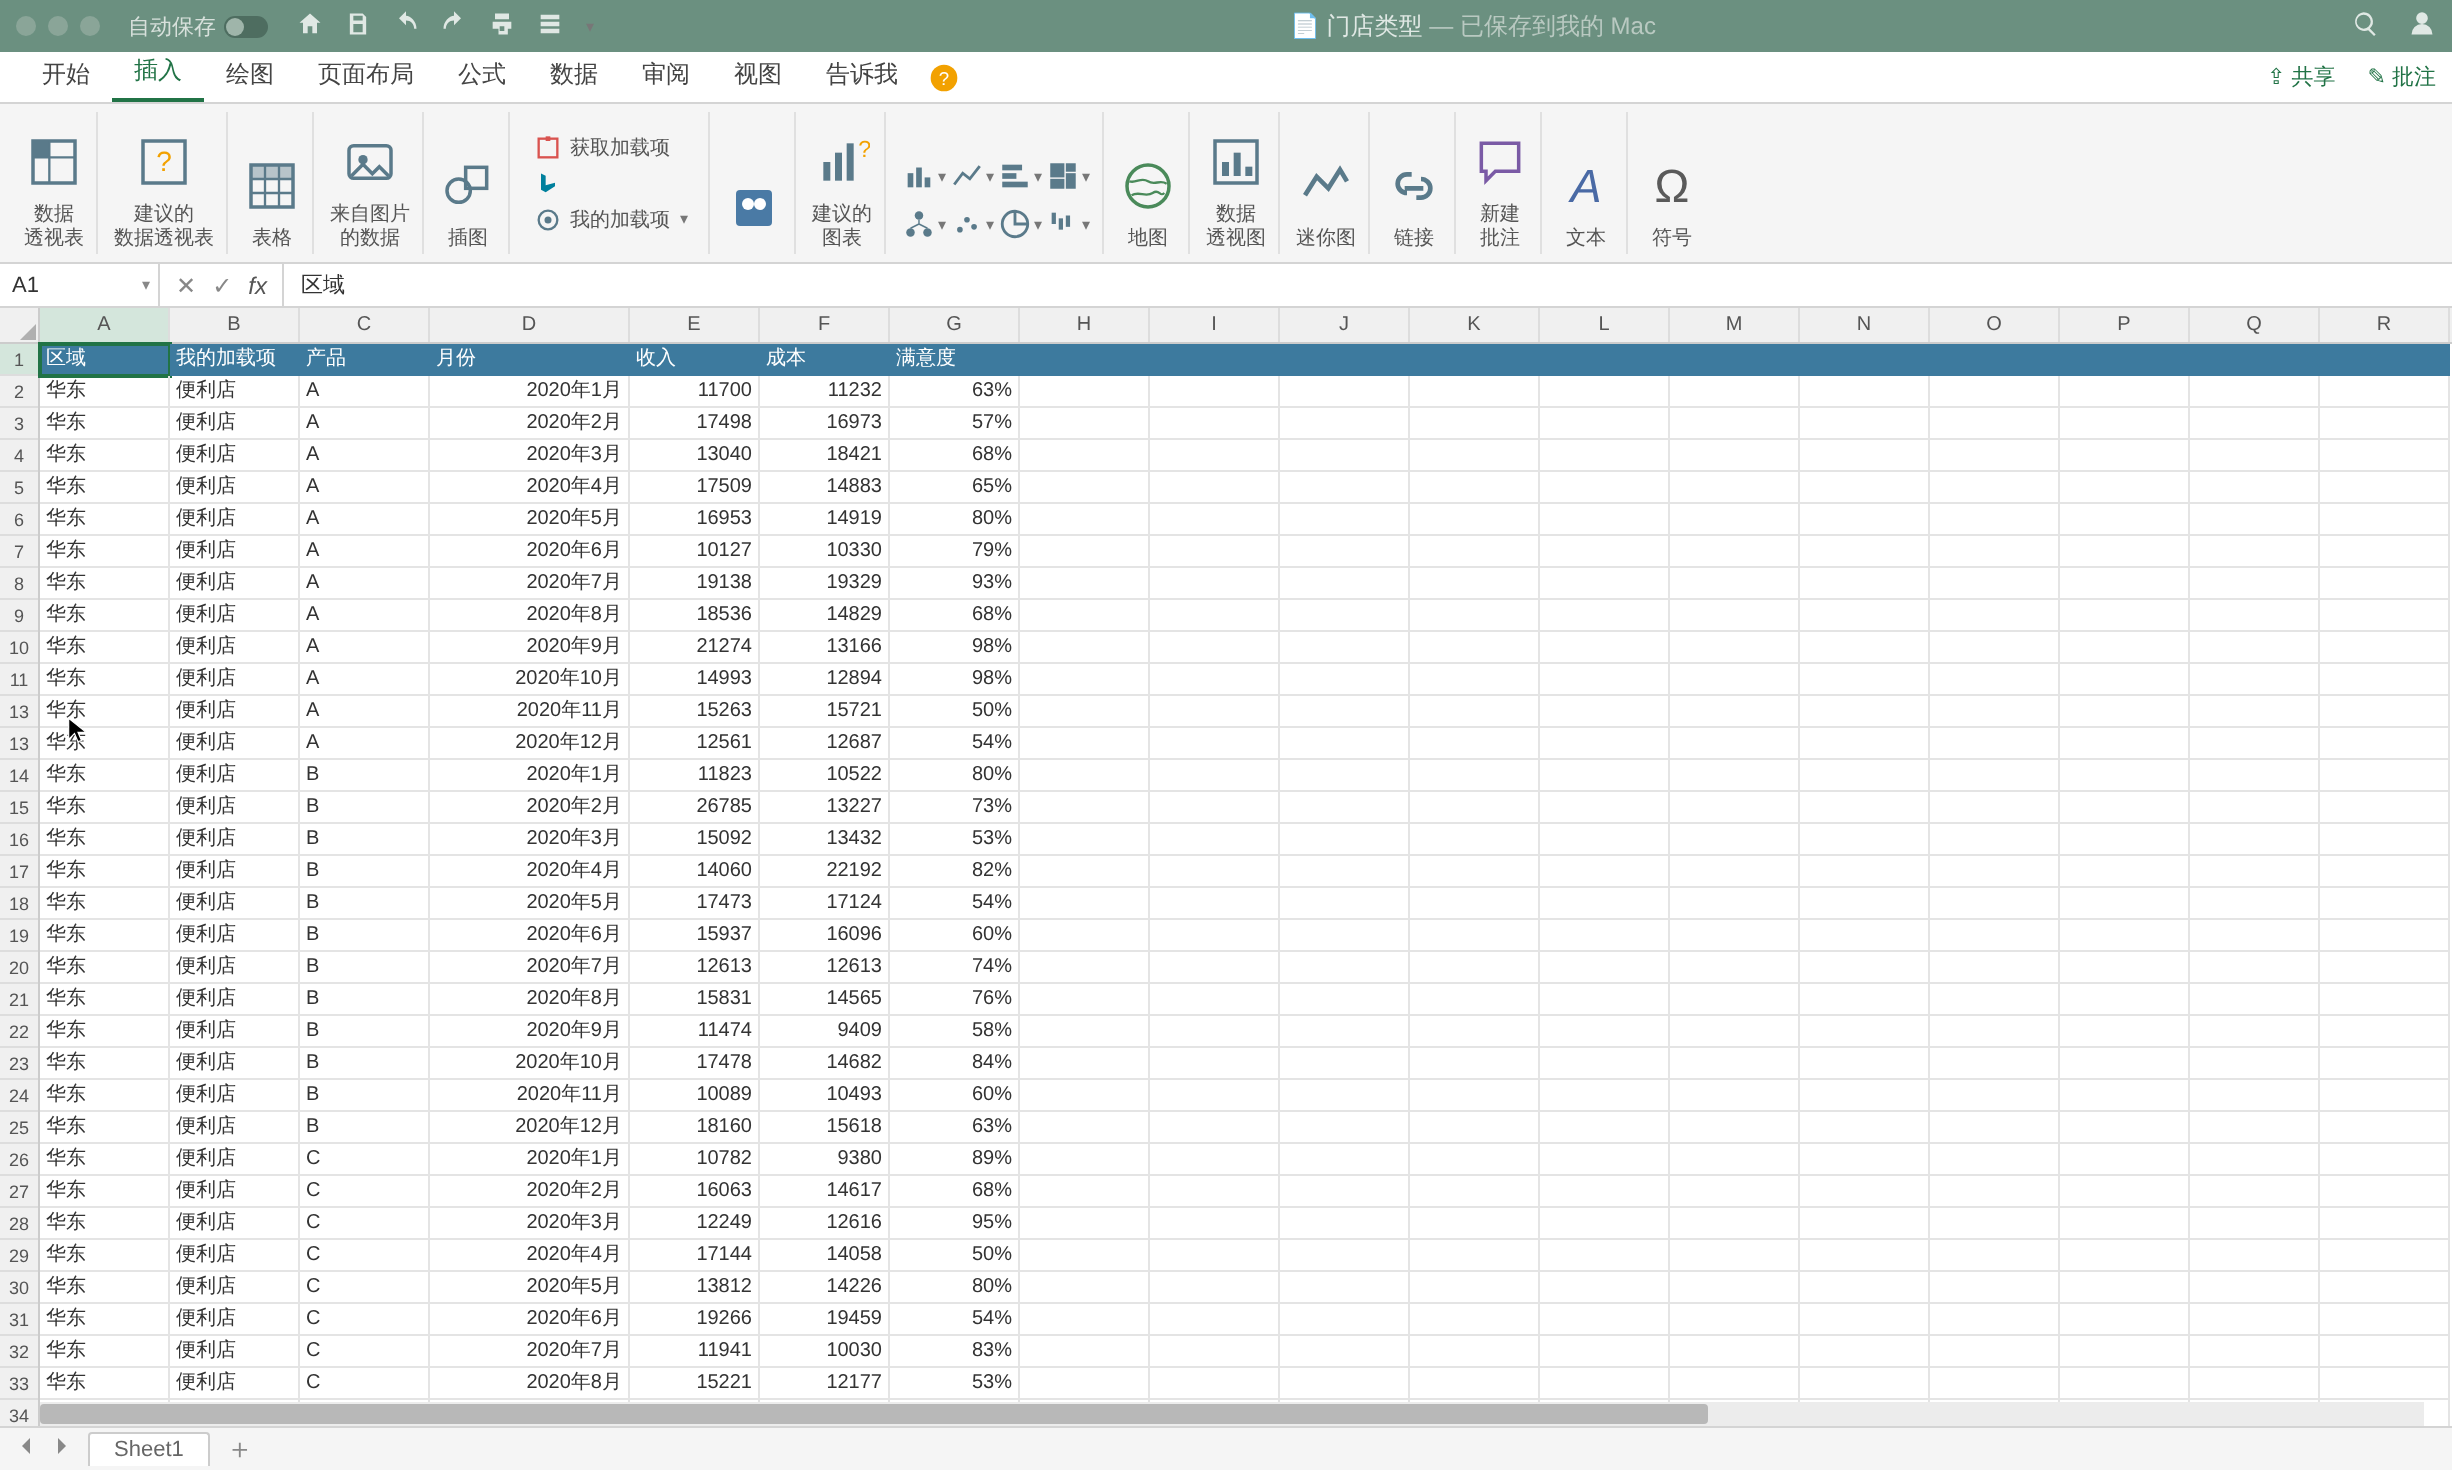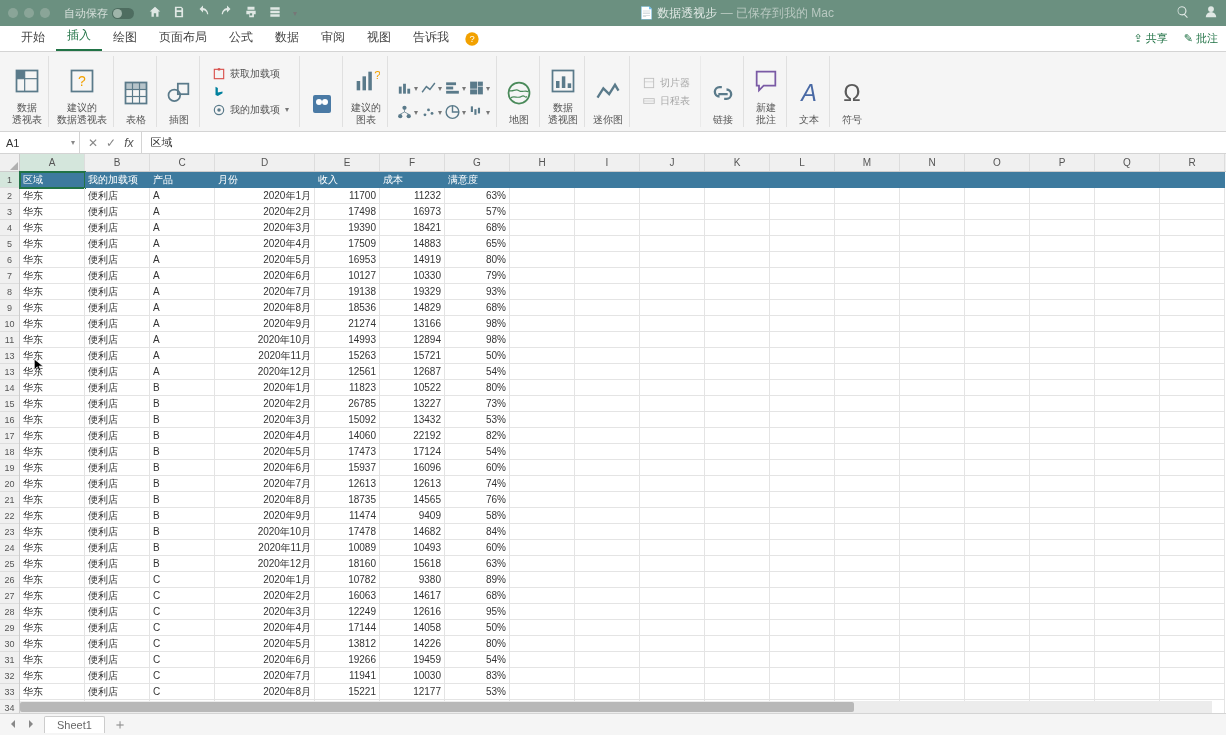--- a/index.html
+++ b/index.html
@@ -107,21 +107,21 @@
     <span><svg viewBox="0 0 24 24">
           <path d="M6 3h12v5H6V3zm-2 7h16v6h-3v5H9v-5H4v-6zm6 8h4v-4h-4v4z"></path>
         </svg></span>
     <span><svg viewBox="0 0 24 24">
           <path d="M4 4h16v4H4zm0 6h16v4H4zm0 6h16v4H4z"></path>
         </svg></span>
     <span class="dd">▾</span>
   </div>
   <div class="doc">
     <span>📄 </span>
-    <span>数据透视步</span>
+    <span>门店类型</span>
     <span class="saved">— 已保存到我的 Mac</span>
   </div>
   <div class="right-icons">
     <span><svg viewBox="0 0 24 24">
           <path d="M10 2a8 8 0 015.3 13.9l5 5-1.4 1.4-5-5A8 8 0 1110 2zm0 2a6 6 0 100 12 6 6 0 000-12z"></path>
         </svg></span>
     <span><svg viewBox="0 0 24 24">
           <path d="M12 12a5 5 0 100-10 5 5 0 000 10zm-9 9a9 9 0 0118 0H3z"></path>
         </svg></span>
   </div>
@@ -175,20 +175,31 @@
         <svg width="28" height="28" viewBox="0 0 24 24">
           <rect x="3" y="3" width="18" height="18" fill="none" stroke="#5a7a8a" stroke-width="1.5"></rect>
           <line x1="3" y1="9" x2="21" y2="9" stroke="#5a7a8a"></line>
           <line x1="3" y1="15" x2="21" y2="15" stroke="#5a7a8a"></line>
           <line x1="9" y1="3" x2="9" y2="21" stroke="#5a7a8a"></line>
           <line x1="15" y1="3" x2="15" y2="21" stroke="#5a7a8a"></line>
           <rect x="3" y="3" width="18" height="6" fill="#5a7a8a" opacity=".4"></rect>
         </svg>
       </div>
     <div class="lbl">表格</div>
+  </div>
+  <div class="group">
+    <div class="icn">
+        <svg width="28" height="28" viewBox="0 0 24 24">
+          <rect x="3" y="5" width="18" height="14" fill="none" stroke="#5a7a8a" stroke-width="1.5" rx="2"></rect>
+          <circle cx="9" cy="11" r="2" fill="#5a7a8a"></circle>
+          <path d="M4 18l5-5 4 4 3-3 4 4" fill="none" stroke="#5a7a8a" stroke-width="1.5"></path>
+        </svg>
+      </div>
+    <div class="lbl">来自图片
+的数据</div>
   </div>
   <div class="group">
     <div class="icn">
         <svg width="28" height="28" viewBox="0 0 24 24">
           <circle cx="8" cy="14" r="5" fill="none" stroke="#5a7a8a" stroke-width="1.5"></circle>
           <rect x="11" y="4" width="9" height="9" fill="none" stroke="#5a7a8a" stroke-width="1.5"></rect>
         </svg>
       </div>
     <div class="lbl">插图</div>
   </div>
@@ -322,36 +333,20 @@
     <div class="lbl">数据
 透视图</div>
   </div>
   <div class="group">
     <div class="icn">
         <svg width="28" height="28" viewBox="0 0 24 24">
           <polyline points="3,16 8,8 13,13 18,5 21,10" fill="none" stroke="#5a7a8a" stroke-width="2"></polyline>
         </svg>
       </div>
     <div class="lbl">迷你图</div>
-  </div>
-  <div class="group" style="align-items:flex-start;justify-content:center;padding:4px 10px;opacity:.5">
-    <div class="mini-row">
-        <svg viewBox="0 0 24 24">
-          <rect x="4" y="4" width="16" height="16" fill="none" stroke="#888" stroke-width="1.5"></rect>
-          <line x1="4" y1="10" x2="20" y2="10" stroke="#888"></line>
-        </svg>
-        <span>切片器</span>
-      </div>
-    <div class="mini-row">
-        <svg viewBox="0 0 24 24">
-          <rect x="3" y="8" width="18" height="8" fill="none" stroke="#888" stroke-width="1.5"></rect>
-          <line x1="3" y1="12" x2="21" y2="12" stroke="#888"></line>
-        </svg>
-        <span>日程表</span>
-      </div>
   </div>
   <div class="group">
     <div class="icn">
         <svg width="28" height="28" viewBox="0 0 24 24">
           <path d="M9 15a4 4 0 010-8h2m4 2a4 4 0 010 8h-2m-5-4h8" fill="none" stroke="#5a7a8a" stroke-width="2"></path>
         </svg>
       </div>
     <div class="lbl">链接</div>
   </div>
   <div class="group">
@@ -508,21 +503,21 @@
         <div class="cell" style="width: 65px;"></div>
         <div class="cell" style="width: 65px;"></div>
         <div class="cell" style="width: 65px;"></div>
         <div class="cell" style="width: 65px;"></div>
       </div>
       <div class="row">
         <div class="cell" style="width: 65px;">华东</div>
         <div class="cell" style="width: 65px;">便利店</div>
         <div class="cell" style="width: 65px;">A</div>
         <div class="cell num" style="width: 100px;">2020年3月</div>
-        <div class="cell num" style="width: 65px;">19390</div>
+        <div class="cell num" style="width: 65px;">13040</div>
         <div class="cell num" style="width: 65px;">18421</div>
         <div class="cell num" style="width: 65px;">68%</div>
         <div class="cell" style="width: 65px;"></div>
         <div class="cell" style="width: 65px;"></div>
         <div class="cell" style="width: 65px;"></div>
         <div class="cell" style="width: 65px;"></div>
         <div class="cell" style="width: 65px;"></div>
         <div class="cell" style="width: 65px;"></div>
         <div class="cell" style="width: 65px;"></div>
         <div class="cell" style="width: 65px;"></div>
@@ -848,21 +843,21 @@
         <div class="cell" style="width: 65px;"></div>
         <div class="cell" style="width: 65px;"></div>
         <div class="cell" style="width: 65px;"></div>
         <div class="cell" style="width: 65px;"></div>
       </div>
       <div class="row">
         <div class="cell" style="width: 65px;">华东</div>
         <div class="cell" style="width: 65px;">便利店</div>
         <div class="cell" style="width: 65px;">B</div>
         <div class="cell num" style="width: 100px;">2020年8月</div>
-        <div class="cell num" style="width: 65px;">18735</div>
+        <div class="cell num" style="width: 65px;">15831</div>
         <div class="cell num" style="width: 65px;">14565</div>
         <div class="cell num" style="width: 65px;">76%</div>
         <div class="cell" style="width: 65px;"></div>
         <div class="cell" style="width: 65px;"></div>
         <div class="cell" style="width: 65px;"></div>
         <div class="cell" style="width: 65px;"></div>
         <div class="cell" style="width: 65px;"></div>
         <div class="cell" style="width: 65px;"></div>
         <div class="cell" style="width: 65px;"></div>
         <div class="cell" style="width: 65px;"></div>

